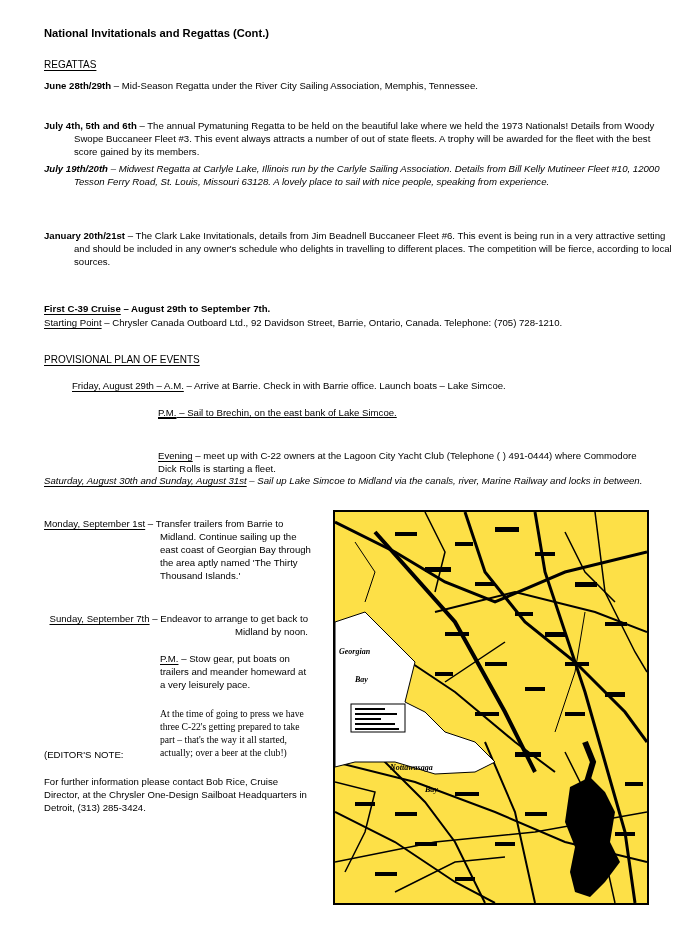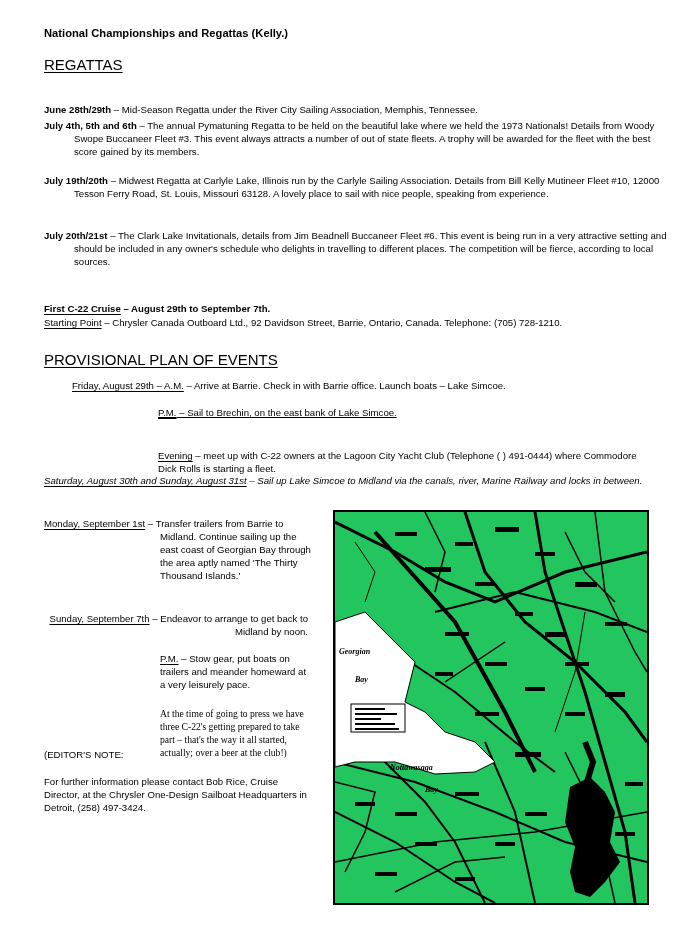--- a/index.html
+++ b/index.html
@@ -4,48 +4,48 @@
 <style>
   html, body { margin: 0; padding: 0; background: #ffffff; }
   body {
     width: 678px; height: 939px; position: relative; overflow: hidden;
     font-family: "Liberation Sans", sans-serif; color: #000; font-size: 9.6px;
     line-height: 13px;
   }
   .abs { position: absolute; }
   .title { left: 44px; top: 27px; font-size: 11.2px; font-weight: bold; }
   .u { text-decoration: underline; text-underline-offset: 2px; }
-  .sec { left: 44px; font-size: 15px; }
+  .sec { left: 44px; font-size: 10px; }
   .para { left: 44px; width: 600px; }
   .para .lead { font-weight: bold; }
   .hang { padding-left: 30px; text-indent: -30px; }
   .b { font-weight: bold; }
   .map {
     left: 333px; top: 510px; width: 316px; height: 395px;
-    border: 2px solid #000; box-sizing: border-box; background: #22c55e; overflow: hidden;
+    border: 2px solid #000; box-sizing: border-box; background: #fde047; overflow: hidden;
   }
   .map svg { display: block; }
   .maplabel { font-family: "Liberation Serif", serif; font-style: italic; font-weight: bold; font-size: 8px; }
 </style>
 </head>
 <body>
 
-<div class="abs title">National Championships and Regattas  (Kelly.)</div>
+<div class="abs title">National Invitationals and Regattas  (Cont.)</div>
 
 <div class="abs sec u" style="top:58px;">REGATTAS</div>
 
-<div class="abs para hang" style="top:103px;"><span class="lead">June 28th/29th</span><span> – Mid-Season Regatta under the River City Sailing Association, Memphis, Tennessee.</span></div>
+<div class="abs para hang" style="top:79px;"><span class="lead">June 28th/29th</span><span> – Mid-Season Regatta under the River City Sailing Association, Memphis, Tennessee.</span></div>
 
 <div class="abs para hang" style="top:119px;"><span class="lead">July 4th, 5th and 6th</span><span> – The annual Pymatuning Regatta to be held on the beautiful lake where we held the 1973 Nationals!  Details from Woody Swope Buccaneer Fleet #3.  This event always attracts a number of out of state fleets.  A trophy will be awarded for the fleet with the best score gained by its members.</span></div>
 
-<div class="abs para hang" style="top:174px;"><span class="lead">July 19th/20th</span><span> – Midwest Regatta at Carlyle Lake, Illinois run by the Carlyle Sailing Association.  Details from Bill Kelly Mutineer Fleet #10, 12000 Tesson Ferry Road, St. Louis, Missouri 63128.  A lovely place to sail with nice people, speaking from experience.</span></div>
+<div class="abs para hang" style="top:162px;font-style:italic;"><span class="lead">July 19th/20th</span><span> – Midwest Regatta at Carlyle Lake, Illinois run by the Carlyle Sailing Association.  Details from Bill Kelly Mutineer Fleet #10, 12000 Tesson Ferry Road, St. Louis, Missouri 63128.  A lovely place to sail with nice people, speaking from experience.</span></div>
 
-<div class="abs para hang" style="top:229px;"><span class="lead">July 20th/21st</span><span> – The Clark Lake Invitationals, details from Jim Beadnell Buccaneer Fleet #6.  This event is being run in a very attractive setting and should be included in any owner's schedule who delights in travelling to different places.  The competition will be fierce, according to local sources.</span></div>
+<div class="abs para hang" style="top:229px;"><span class="lead">January 20th/21st</span><span> – The Clark Lake Invitationals, details from Jim Beadnell Buccaneer Fleet #6.  This event is being run in a very attractive setting and should be included in any owner's schedule who delights in travelling to different places.  The competition will be fierce, according to local sources.</span></div>
 
-<div class="abs para b" style="top:302px;"><span class="u">First C-22 Cruise</span><span> – August 29th to September 7th.</span></div>
+<div class="abs para b" style="top:302px;"><span class="u">First C-39 Cruise</span><span> – August 29th to September 7th.</span></div>
 
 <div class="abs para" style="top:316px; width:630px;"><span class="u">Starting Point</span><span> – Chrysler Canada Outboard Ltd., 92 Davidson Street, Barrie, Ontario, Canada.  Telephone: (705) 728-1210.</span></div>
 
 <div class="abs sec u" style="top:353px;">PROVISIONAL PLAN OF EVENTS</div>
 
 <div class="abs para" style="top:379px;margin-left:28px;"><span class="u">Friday, August 29th – A.M.</span><span> – Arrive at Barrie. Check in with Barrie office.  Launch boats – Lake Simcoe.</span></div>
 
 <div class="abs" style="left:158px; top:406px; width:480px;text-decoration:underline;"><span class="u">P.M.</span><span> – Sail to Brechin, on the east bank of Lake Simcoe.</span></div>
 
 <div class="abs" style="left:158px; top:433px; width:480px;margin-top:16px;"><span class="u">Evening</span><span> – meet up with C-22 owners at the Lagoon City Yacht Club (Telephone (      ) 491-0444) where Commodore Dick Rolls is starting a fleet.</span></div>
@@ -54,21 +54,21 @@
 
 <div class="abs" style="left:44px; top:517px; width:272px; padding-left:116px; text-indent:-116px; box-sizing:border-box;"><span class="u">Monday, September 1st</span><span> – Transfer trailers from Barrie to Midland. Continue sailing up the east coast of Georgian Bay through the area  aptly named 'The Thirty Thousand Islands.'</span></div>
 
 <div class="abs" style="left:36px; top:612px; width:272px; padding-left:116px; text-indent:-116px; box-sizing:border-box;text-align:right;"><span class="u">Sunday, September 7th</span><span> – Endeavor to arrange to get back to Midland by noon.</span></div>
 
 <div class="abs" style="left:160px; top:652px; width:150px;"><span class="u">P.M.</span><span> – Stow gear, put boats on trailers and meander homeward at a very leisurely pace.</span></div>
 
 <div class="abs" style="left:44px; top:708px;margin-top:40px;">(EDITOR'S NOTE:</div>
 <div class="abs" style="left:160px; top:707px; width:154px;font-family:Liberation Serif, serif;">At the time of going to press we have three C-22's getting prepared to take part – that's the way it all started, actually; over a beer at the club!)</div>
 
-<div class="abs" style="left:44px; top:775px; width:266px;">For further information please contact Bob Rice, Cruise Director, at the Chrysler One-Design Sailboat Headquarters in Detroit, (258) 497-3424.</div>
+<div class="abs" style="left:44px; top:775px; width:266px;">For further information please contact Bob Rice, Cruise Director, at the Chrysler One-Design Sailboat Headquarters in Detroit, (313) 285-3424.</div>
 
 <div class="abs map">
   <svg width="312" height="391" viewBox="0 0 312 391">
 
     <g stroke="#000" fill="none">
       <path d="M40 20 L120 110 L170 200 L200 260" stroke-width="4"></path>
       <path d="M0 10 L60 40 L110 70 L160 90 L230 60 L312 40" stroke-width="3"></path>
       <path d="M130 0 L150 60 L190 110 L240 150 L290 200 L312 230" stroke-width="3"></path>
       <path d="M200 0 L210 60 L230 120 L250 180 L270 250 L290 320 L300 391" stroke-width="3"></path>
       <path d="M60 140 L120 180 L180 230 L220 260" stroke-width="2"></path>

